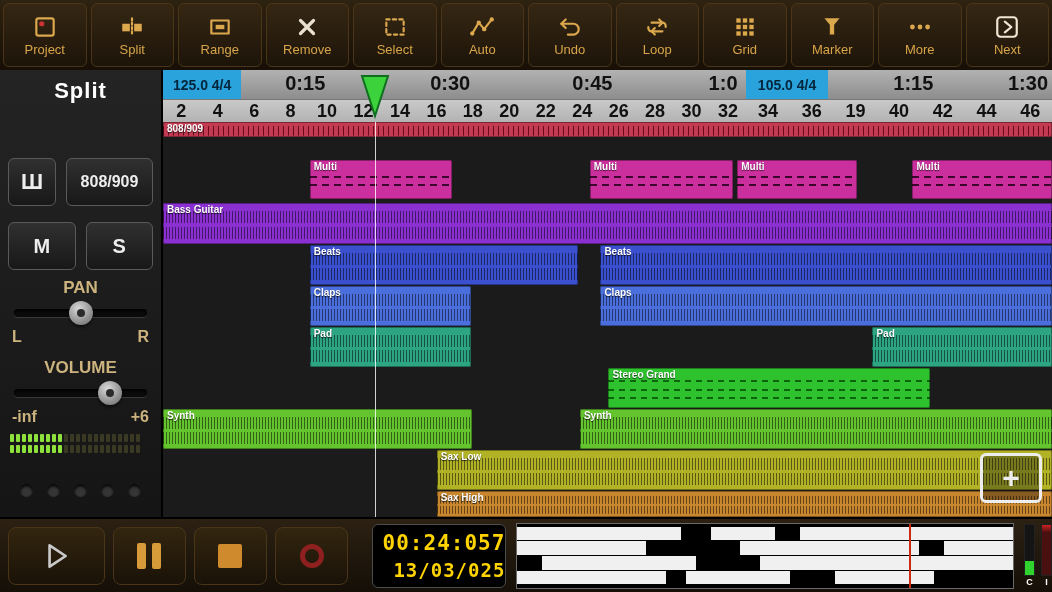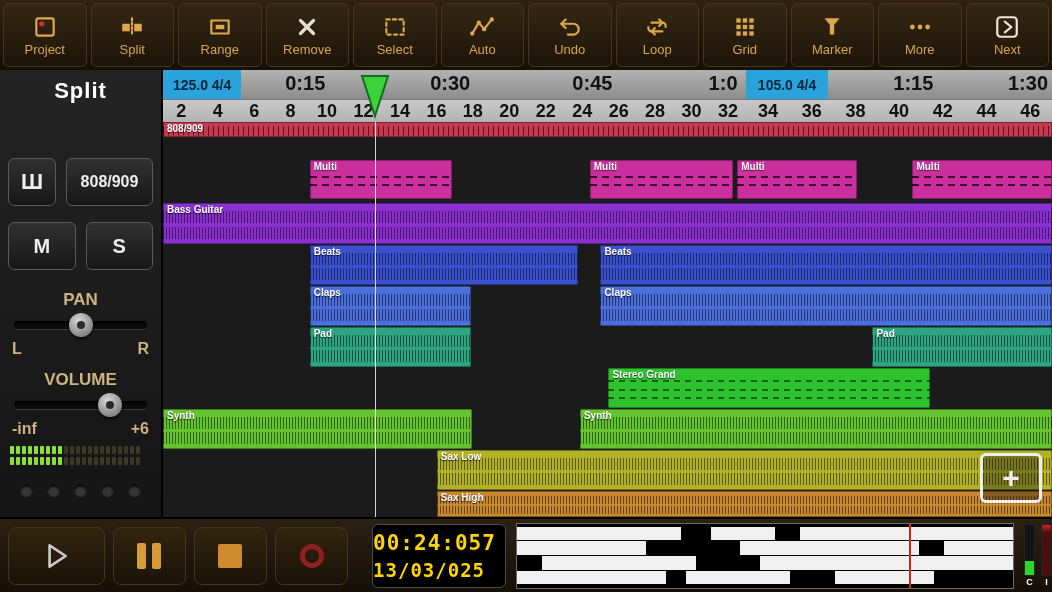--- a/index.html
+++ b/index.html
@@ -21,21 +21,21 @@
     background:linear-gradient(#242424,#151515);border-right:2px solid #000;}
   .track-name{color:#fff;font-size:22px;font-weight:bold;text-align:center;margin-top:8px;letter-spacing:1px;}
   .btnrow{display:flex;gap:10px;margin:0 8px;}
   .r1{margin-top:54px;} .r2{margin-top:16px;}
   .pbtn{background:linear-gradient(#303030,#181818);border:1px solid #5a5a5a;border-radius:6px;
     color:#eee;font-weight:bold;display:flex;align-items:center;justify-content:center;height:46px;cursor:pointer;}
   .pbtn.icon{width:46px;font-size:22px;}
   .pbtn.wide{flex:1;font-size:16px;}
   .pbtn.half{flex:1;font-size:20px;}
   .seclabel{color:#cdb47e;font-weight:bold;text-align:center;font-size:17px;}
-  .pan-lab{margin-top:20px;} .vol-lab{margin-top:12px;}
+  .pan-lab{margin-top:8px;} .vol-lab{margin-top:12px;}
   .slider{position:relative;height:26px;margin:2px 14px 0;}
   .slider .trk{position:absolute;left:0;right:0;top:9px;height:8px;background:#0b0b0b;border-radius:4px;
     box-shadow:inset 0 2px 3px #000,0 1px 0 #3a3a3a;}
   .knob{position:absolute;top:1px;width:24px;height:24px;border-radius:50%;transform:translateX(-50%);
     background:radial-gradient(circle at 40% 32%,#d9d9d9,#8f8f8f 62%,#666);box-shadow:0 2px 3px rgba(0,0,0,.6);}
   .knob::after{content:"";position:absolute;left:50%;top:50%;width:8px;height:8px;border-radius:50%;
     background:#2b2b2b;transform:translate(-50%,-50%);}
   .lr{display:flex;justify-content:space-between;margin:2px 12px 0;color:#cdb47e;font-weight:bold;font-size:16px;}
   .meter{margin:8px 10px 0;display:flex;flex-direction:column;gap:3px;}
   .mrow{display:flex;gap:2px;}
@@ -84,21 +84,21 @@
   .transport{position:absolute;left:0;top:517px;width:1052px;height:75px;
     background:linear-gradient(#2c2113,#150f07);border-top:2px solid #000;box-sizing:border-box;
     display:flex;align-items:center;}
   .tpbtn{height:56px;border:1px solid #4a3518;border-radius:8px;background:linear-gradient(#33260f,#1a1208);
     display:flex;align-items:center;justify-content:center;margin-left:8px;cursor:pointer;gap:6px;}
   .w1{width:96px;}.w2{width:72px;}
   .pausebar{width:9px;height:26px;background:#d79b3a;border-radius:2px;}
   .stopsq{width:24px;height:24px;background:#cf8a2e;border-radius:2px;}
   .reccirc{width:24px;height:24px;border:5px solid #8f2020;border-radius:50%;box-sizing:border-box;}
   .clock{margin-left:24px;width:134px;height:62px;background:#000;border:1px solid #4c4c4c;border-radius:6px;
-    display:flex;flex-direction:column;align-items:flex-start;justify-content:center;gap:4px;}
+    display:flex;flex-direction:column;align-items:flex-end;justify-content:center;gap:4px;}
   .clock .t1{color:#ffd400;font-family:"DejaVu Sans Mono",monospace;font-size:21px;font-weight:bold;letter-spacing:1px;}
   .clock .t2{color:#ffd400;font-family:"DejaVu Sans Mono",monospace;font-size:19px;font-weight:bold;letter-spacing:1px;}
   .overview{position:relative;margin-left:10px;width:502px;height:64px;background:#000;border:1px solid #6a6a6a;overflow:hidden;cursor:pointer;}
   .ovblock{position:absolute;}
   .redline{position:absolute;top:0;bottom:0;width:2px;background:#cc2a10;z-index:3;}
   .outmeters{margin-left:10px;display:flex;gap:6px;}
   .vcol{display:flex;flex-direction:column;align-items:center;gap:1px;}
   .vbar{width:9px;height:50px;background:#141414;position:relative;border:1px solid #222;}
   .vfill{position:absolute;bottom:0;left:0;right:0;}
   .vlab{color:#fff;font-size:9px;font-weight:bold;line-height:10px;}
@@ -347,21 +347,21 @@
           <span>22</span>
           <span>24</span>
           <span>26</span>
           <span>28</span>
           <span>30</span>
           <span>32</span>
         </div>
         <div class="bargroup" style="width: 34.4%;">
           <span>34</span>
           <span>36</span>
-          <span>38</span>
+          <span>19</span>
           <span>40</span>
           <span>42</span>
           <span>44</span>
           <span>46</span>
         </div>
       </div>
     <svg class="playhead" id="playhead" viewBox="0 0 30 46" style="left: 23.85%;">
       <polygon points="2,2 28,2 15,42" fill="#3cd23c" stroke="#0f6f1f" stroke-width="2"></polygon>
     </svg>
   </div>

